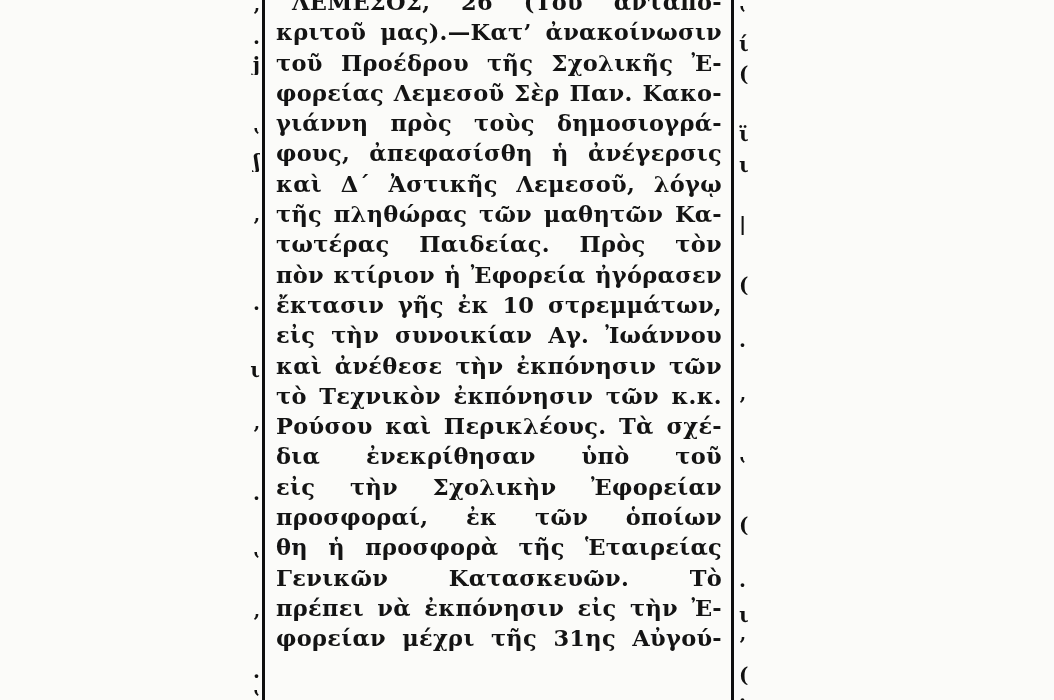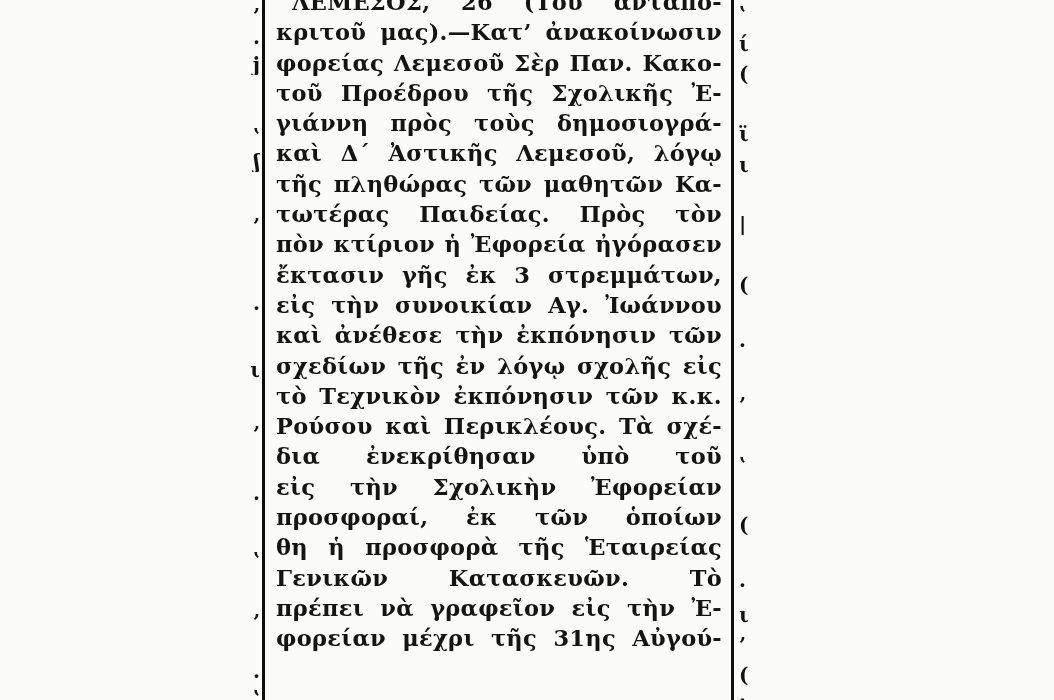--- a/index.html
+++ b/index.html
@@ -114,35 +114,35 @@
     <span style="top:575px">·</span>
     <span style="top:605px">ι</span>
     <span style="top:635px">’</span>
     <span style="top:665px">(</span>
     <span style="top:690px">·</span>
   </div>
 
   <div class="column">
     <div class="line first">ΛΕΜΕΣΟΣ, 26 (Τοῦ ἀνταπο-</div>
     <div class="line">κριτοῦ μας).—Κατ’ ἀνακοίνωσιν</div>
+    <div class="line">τοῦ Προέδρου τῆς Σχολικῆς Ἐ-</div>
     <div class="line">φορείας Λεμεσοῦ Σὲρ Παν. Κακο-</div>
-    <div class="line">τοῦ Προέδρου τῆς Σχολικῆς Ἐ-</div>
     <div class="line">γιάννη πρὸς τοὺς δημοσιογρά-</div>
+    <div class="line">φους, ἀπεφασίσθη ἡ ἀνέγερσις</div>
     <div class="line">καὶ Δ´ Ἀστικῆς Λεμεσοῦ, λόγῳ</div>
     <div class="line">τῆς πληθώρας τῶν μαθητῶν Κα-</div>
     <div class="line">τωτέρας Παιδείας. Πρὸς τὸν σκο-</div>
     <div class="line">πὸν κτίριον ἡ Ἐφορεία ἠγόρασεν</div>
-    <div class="line">ἔκτασιν γῆς ἐκ 3 στρεμμάτων,</div>
+    <div class="line">ἔκτασιν γῆς ἐκ 10 στρεμμάτων,</div>
     <div class="line">εἰς τὴν συνοικίαν Αγ. Ἰωάννου</div>
     <div class="line">καὶ ἀνέθεσε τὴν ἐκπόνησιν τῶν</div>
-    <div class="line">σχεδίων τῆς ἐν λόγῳ σχολῆς εἰς</div>
     <div class="line">τὸ Τεχνικὸν ἐκπόνησιν τῶν κ.κ.</div>
     <div class="line">Ρούσου καὶ Περικλέους. Τὰ σχέ-</div>
     <div class="line">δια ἐνεκρίθησαν ὑπὸ τοῦ Διευθυν-</div>
     <div class="line">εἰς τὴν Σχολικὴν Ἐφορείαν ἐννέα</div>
     <div class="line">προσφοραί, ἐκ τῶν ὁποίων ἐνεκρί-</div>
     <div class="line">θη ἡ προσφορὰ τῆς Ἑταιρείας</div>
     <div class="line">Γενικῶν Κατασκευῶν. Τὸ κτίριον</div>
-    <div class="line">πρέπει νὰ γραφεῖον εἰς τὴν Ἐ-</div>
+    <div class="line">πρέπει νὰ ἐκπόνησιν εἰς τὴν Ἐ-</div>
     <div class="line">φορείαν μέχρι τῆς 31ης Αὐγού-</div>
   </div>
 
 </div>
 
 </body></html>

